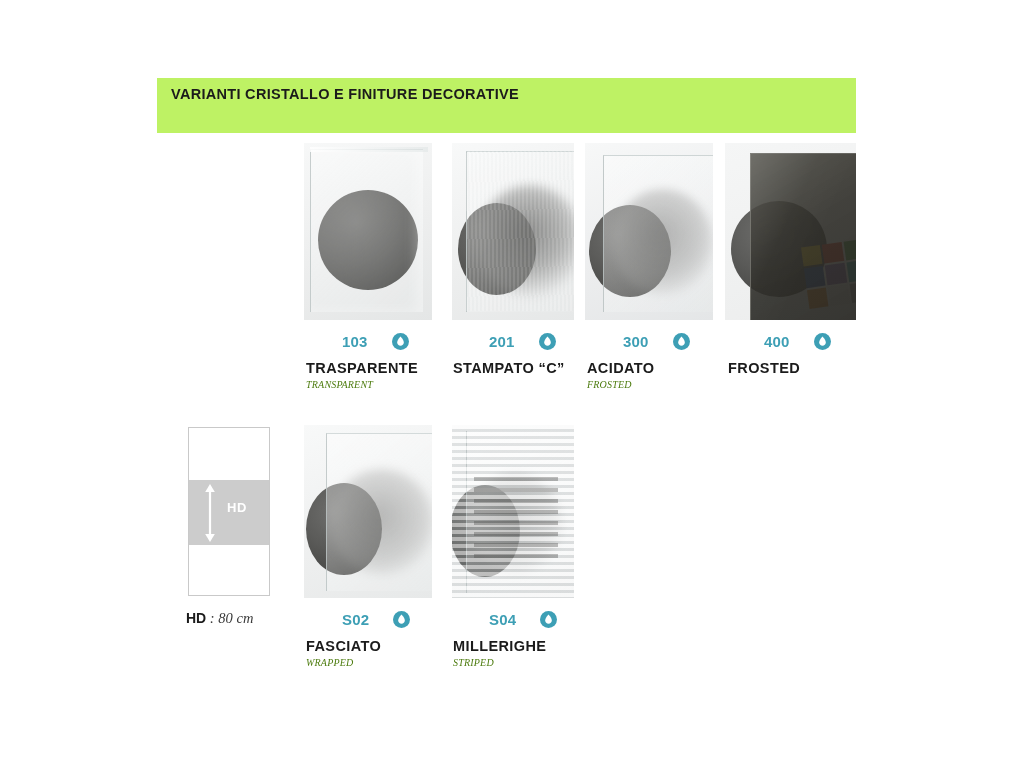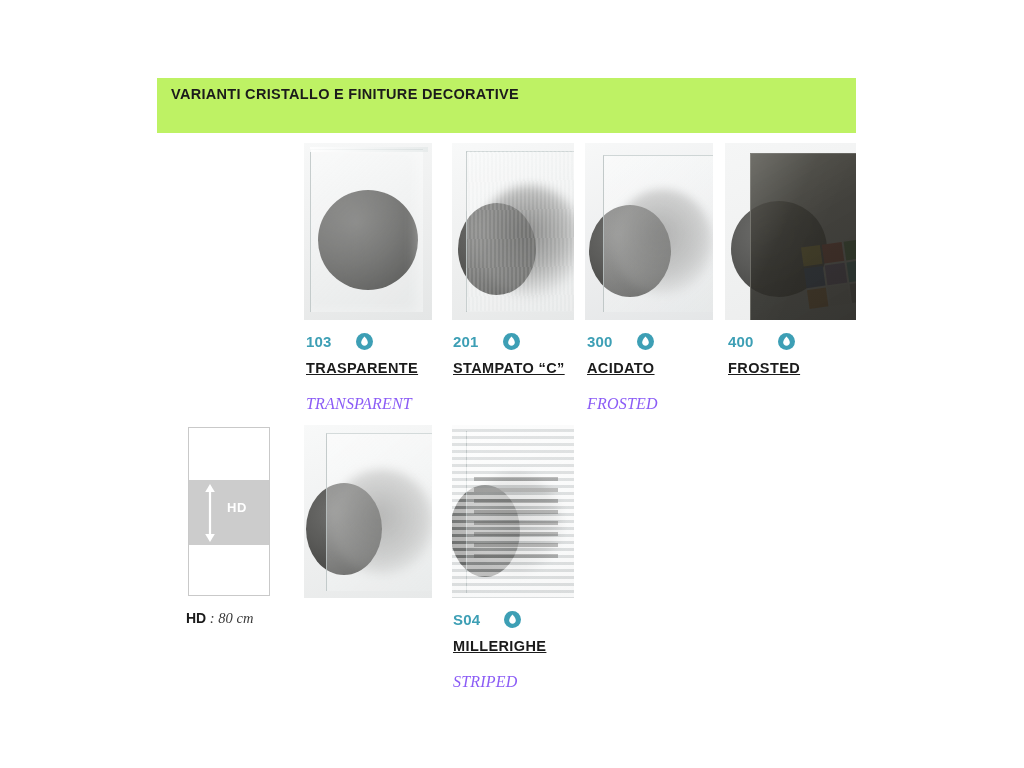--- a/index.html
+++ b/index.html
@@ -34,37 +34,36 @@
   
   .scene{position:absolute;inset:0;background:#f4f5f5;}
   .sphere{
     position:absolute;border-radius:50%;
     background:radial-gradient(circle at 38% 32%, #6e6e6c 0%, #5a5a58 45%, #4a4a48 75%, #3f3f3d 100%);
   }
   .pane{position:absolute;}
 
   
   .caption{position:absolute;}
-  .code-row{display:flex;align-items:center;gap:24px;height:18px;}
+  .code-row{display:flex;align-items:center;gap:24px;height:18px;margin-left:36px;}
   .code{
     font-family:"Liberation Sans", sans-serif;
     font-weight:bold;font-size:15px;color:#3d9fb5;letter-spacing:.2px;
   }
   .drop-icon{display:block;}
   .name-it{
     margin-top:10px;
     font-family:"Liberation Sans", sans-serif;
     font-weight:bold;font-size:14.5px;color:#1b1b1b;letter-spacing:.4px;
     white-space:nowrap;
-    text-decoration:underline;
   }
   .name-en{
-    margin-top:19px;
+    margin-top:3px;
     font-family:"Liberation Serif", serif;
-    font-style:italic;font-size:16px;color:#8b5cf6;letter-spacing:.2px;
+    font-style:italic;font-size:10px;color:#4d7c0f;letter-spacing:.2px;
     white-space:nowrap;
   }
 
   
   .hd-diagram{
     position:absolute;left:188px;top:427px;width:82px;height:169px;
     background:#ffffff;border:1px solid #c9c9c9;box-sizing:border-box;
   }
   .hd-band{
     position:absolute;left:0;right:0;top:52px;height:65px;background:#cccccc;
@@ -255,20 +254,31 @@
                   background:repeating-linear-gradient(180deg,
                     rgba(255,255,255,.55) 0 4px,
                     rgba(168,174,176,.30) 4px 7px);"></div>
       <div style="position:absolute;left:22px;top:52px;width:84px;height:88px;
                   background:repeating-linear-gradient(180deg,
                     rgba(70,70,68,.34) 0 4px,
                     rgba(255,255,255,0) 4px 11px);"></div>
     </div>
   </div>
 
+  <div class="caption" style="left:306px;top:610px;">
+    <div class="code-row">
+      <span class="code">S02</span>
+      <svg class="drop-icon" width="17" height="17" viewBox="0 0 17 17">
+        <circle cx="8.5" cy="8.5" r="8.5" fill="#3d9fb5"></circle>
+        <path d="M8.5 3.6 C6.2 6.1 5.2 7.9 5.2 9.5 c0 1.9 1.5 3.3 3.3 3.3 s3.3 -1.4 3.3 -3.3 c0 -1.6 -1 -3.4 -3.3 -5.9 z" fill="#ffffff"></path>
+      </svg>
+    </div>
+    <div class="name-it">FASCIATO</div>
+    <div class="name-en">WRAPPED</div>
+  </div>
 
   <div class="caption" style="left:453px;top:610px;">
     <div class="code-row">
       <span class="code">S04</span>
       <svg class="drop-icon" width="17" height="17" viewBox="0 0 17 17">
         <circle cx="8.5" cy="8.5" r="8.5" fill="#3d9fb5"></circle>
         <path d="M8.5 3.6 C6.2 6.1 5.2 7.9 5.2 9.5 c0 1.9 1.5 3.3 3.3 3.3 s3.3 -1.4 3.3 -3.3 c0 -1.6 -1 -3.4 -3.3 -5.9 z" fill="#ffffff"></path>
       </svg>
     </div>
     <div class="name-it">MILLERIGHE</div>

